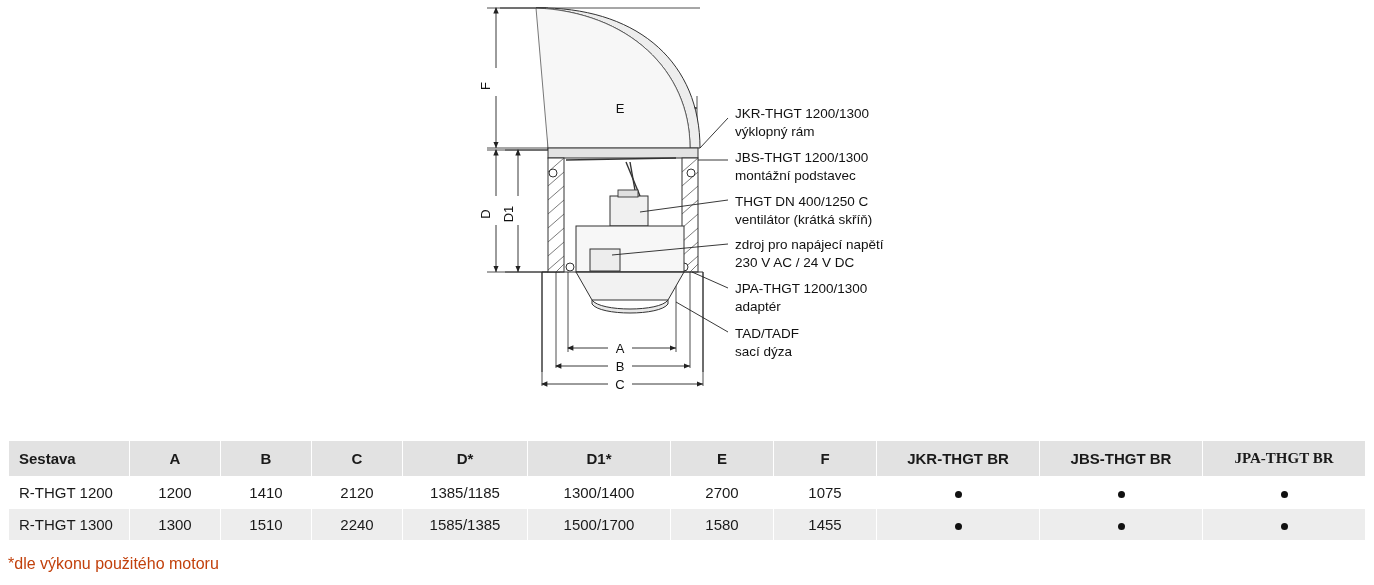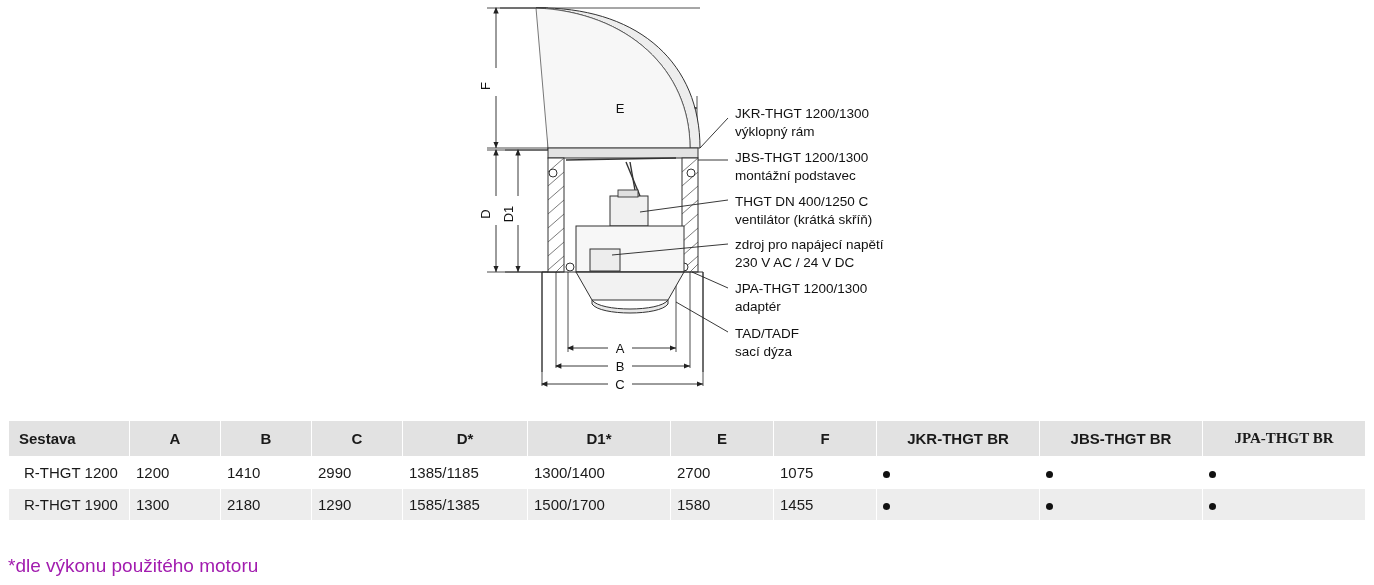--- a/index.html
+++ b/index.html
@@ -31,21 +31,21 @@
     fill: #111111;
   }
   .dim-label {
     font-family: "Liberation Sans", sans-serif;
     font-size: 13px;
     fill: #111111;
   }
   #table-area {
     position: absolute;
     left: 8px;
-    top: 420px;
+    top: 440px;
     width: 1358px;
   }
   table.spec {
     border-collapse: collapse;
     width: 1358px;
     font-size: 15px;
   }
   table.spec th {
     background: #e2e2e2;
     font-weight: bold;
@@ -53,48 +53,48 @@
     text-align: center;
     border: 1px solid #ffffff;
     white-space: nowrap;
   }
   table.spec th.first-col {
     text-align: left;
     padding-left: 10px;
   }
   table.spec td {
     padding: 7px 6px;
-    text-align: left;
+    text-align: center;
     border: 1px solid #ffffff;
     white-space: nowrap;
   }
   table.spec td.first-col {
-    text-align: center;
+    text-align: left;
     padding-left: 10px;
   }
   table.spec tr.row-odd td {
     background: #ffffff;
   }
   table.spec tr.row-even td {
     background: #ededed;
   }
   .dot {
     display: inline-block;
     width: 7px;
     height: 7px;
     border-radius: 50%;
     background: #111111;
     vertical-align: middle;
   }
   #footnote {
     position: absolute;
     left: 8px;
     top: 555px;
-    font-size: 19px;
-    color: #a21caf;
+    font-size: 16px;
+    color: #c2410c;
     text-align: right;
   }
   .col-a { width: 78px; }
   .col-b { width: 78px; }
   .col-c { width: 78px; }
   .col-d { width: 112px; }
   .col-d1 { width: 130px; }
   .col-e { width: 90px; }
   .col-f { width: 90px; }
   .col-jkr { width: 150px; }
@@ -289,34 +289,34 @@
         <th class="col-jkr">JKR-THGT BR</th>
         <th class="col-jbs">JBS-THGT BR</th>
         <th class="col-jpa">JPA-THGT BR</th>
       </tr>
     </thead>
     <tbody>
       <tr class="row-odd">
         <td class="first-col">R-THGT 1200</td>
         <td>1200</td>
         <td>1410</td>
-        <td>2990</td>
+        <td>2120</td>
         <td>1385/1185</td>
         <td>1300/1400</td>
         <td>2700</td>
         <td>1075</td>
         <td><span class="dot"></span></td>
         <td><span class="dot"></span></td>
         <td><span class="dot"></span></td>
       </tr>
       <tr class="row-even">
-        <td class="first-col">R-THGT 1900</td>
+        <td class="first-col">R-THGT 1300</td>
         <td>1300</td>
-        <td>2180</td>
-        <td>1290</td>
+        <td>1510</td>
+        <td>2240</td>
         <td>1585/1385</td>
         <td>1500/1700</td>
         <td>1580</td>
         <td>1455</td>
         <td><span class="dot"></span></td>
         <td><span class="dot"></span></td>
         <td><span class="dot"></span></td>
       </tr>
     </tbody>
   </table>

